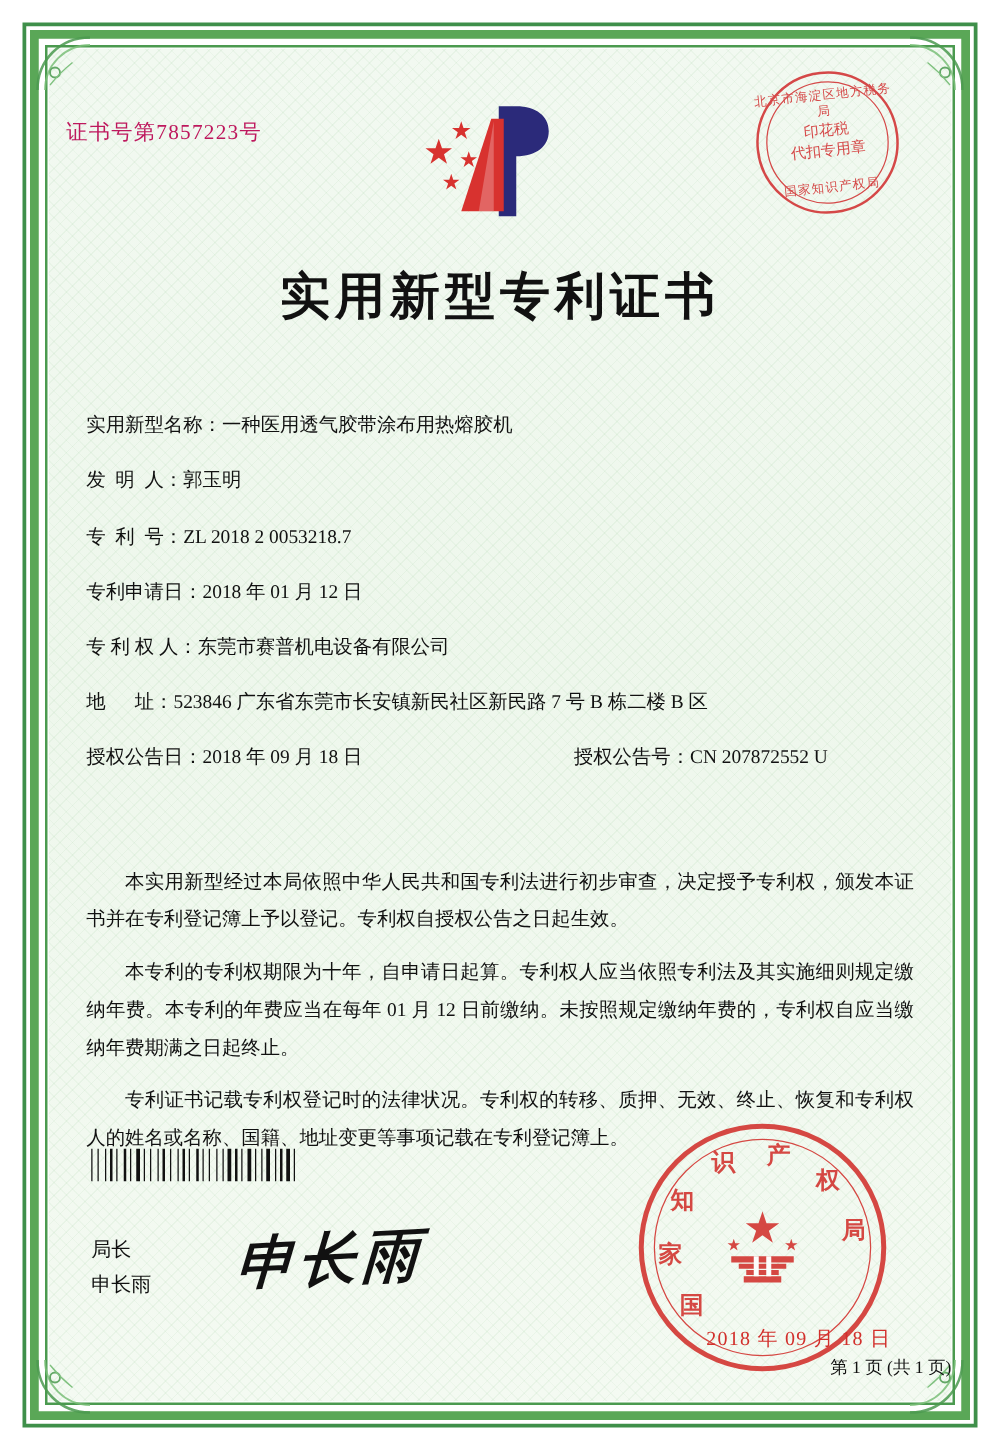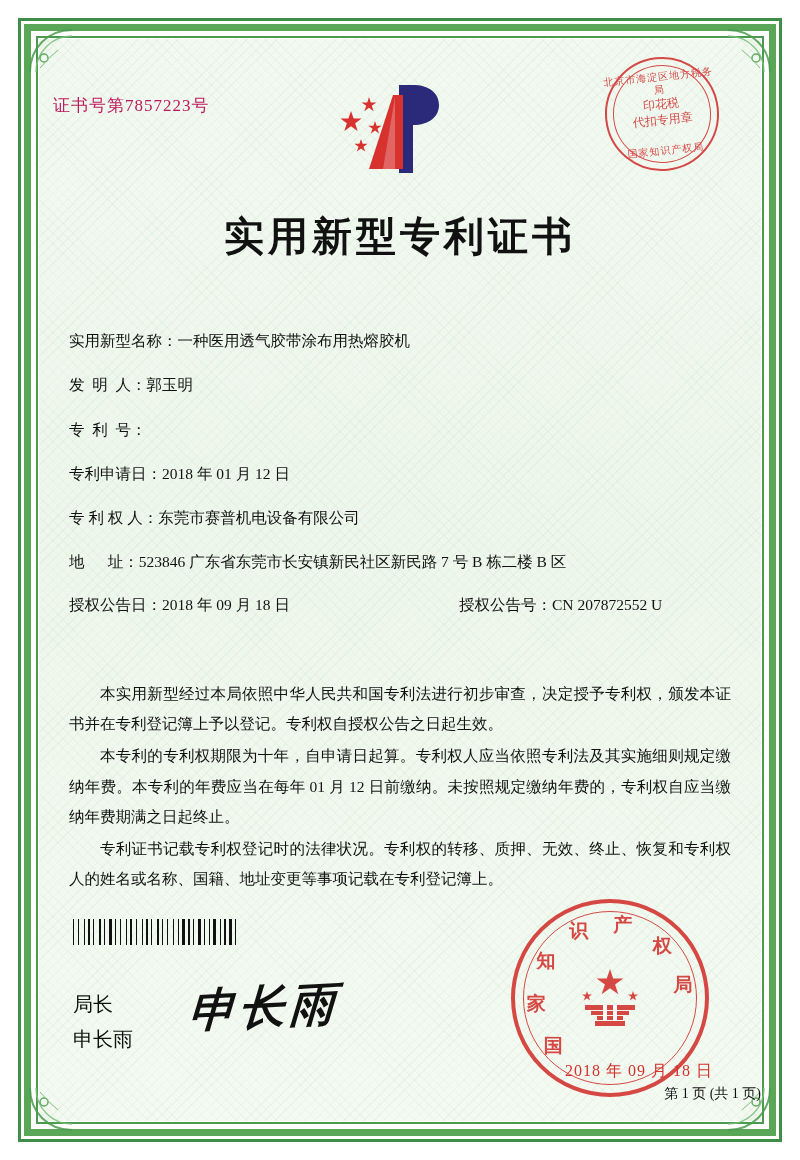--- a/index.html
+++ b/index.html
@@ -167,21 +167,21 @@
     position: absolute;
     left: 30px;
     top: 640px;
     width: 662px;
     font-size: 15.5px;
     line-height: 1.95;
     color: #111;
     text-align: justify;
   }
   .paras p {
-    margin: 0 0 2px 0;
+    margin: 12px 0 2px 0;
     text-indent: 2em;
   }
 
   
   .barcode {
     position: absolute;
     left: 34px;
     top: 880px;
     width: 240px;
     height: 26px;
@@ -191,21 +191,21 @@
     top: 0;
     bottom: 0;
     background: #111;
   }
 
   
   .sig-block {
     position: absolute;
     left: 34px;
     top: 948px;
-    font-size: 20px;
+    font-size: 16px;
     line-height: 1.75;
     color: #111;
   }
   .sig-hand {
     position: absolute;
     left: 150px;
     top: 938px;
     font-size: 46px;
     font-family: "DejaVu Serif", serif;
     font-style: italic;
@@ -348,20 +348,21 @@
       <div class="field-row">
         <div class="field-label">实用新型名称：</div>
         <div class="field-value">一种医用透气胶带涂布用热熔胶机</div>
       </div>
       <div class="field-row">
         <div class="field-label">发  明  人：</div>
         <div class="field-value">郭玉明</div>
       </div>
       <div class="field-row">
         <div class="field-label">专  利  号：</div>
+        <div class="field-value">ZL 2018 2 0053218.7</div>
       </div>
       <div class="field-row">
         <div class="field-label">专利申请日：</div>
         <div class="field-value">2018 年 01 月 12 日</div>
       </div>
       <div class="field-row">
         <div class="field-label">专 利 权 人：</div>
         <div class="field-value">东莞市赛普机电设备有限公司</div>
       </div>
       <div class="field-row">

